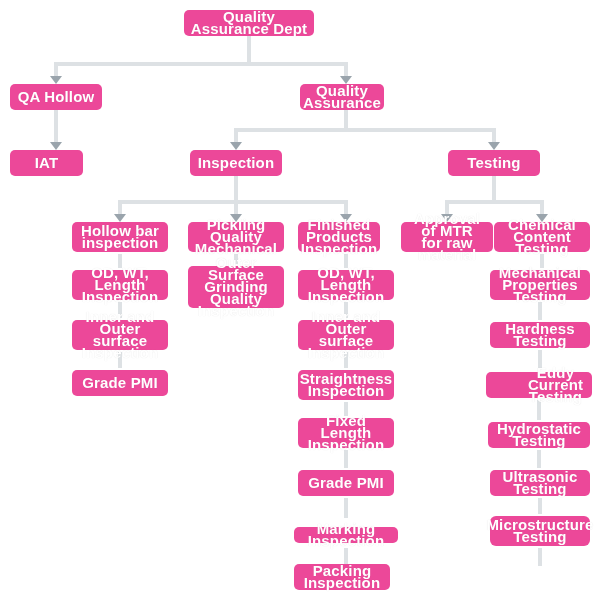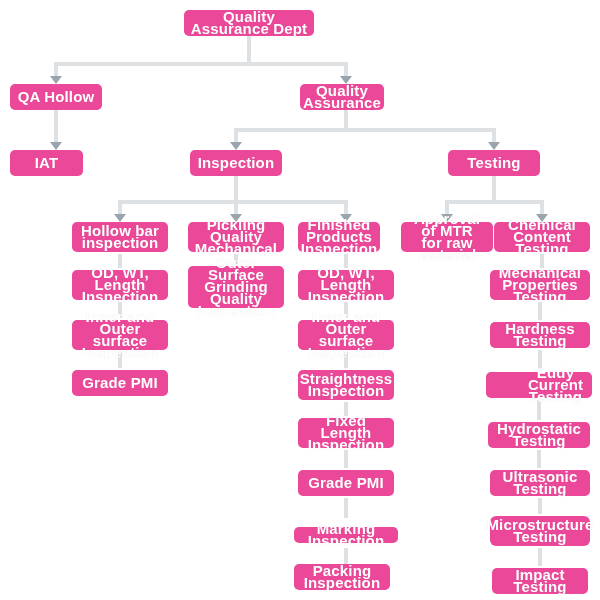--- a/index.html
+++ b/index.html
@@ -136,14 +136,13 @@
     <div class="node" style="left: 294px; top: 520px; width: 104px; height: 16px; margin-top: 7px;">Marking Inspection</div>
     <div class="node" style="left: 294px; top: 544px; width: 96px; height: 26px; margin-top: 20px;">Packing Inspection</div>
     <div class="node" style="left: 490px; top: 270px; width: 100px; height: 30px;">Mechanical
 Properties Testing</div>
     <div class="node" style="left: 490px; top: 322px; width: 100px; height: 26px;">Hardness Testing</div>
     <div class="node" style="left: 486px; top: 372px; width: 106px; height: 26px; padding-left: 37px;">Eddy Current Testing</div>
     <div class="node" style="left: 488px; top: 422px; width: 102px; height: 26px;">Hydrostatic Testing</div>
     <div class="node" style="left: 490px; top: 470px; width: 100px; height: 26px;">Ultrasonic Testing</div>
     <div class="node" style="left: 490px; top: 516px; width: 100px; height: 30px; border-radius: 6px;">Microstructure
 Testing</div>
-    <div class="node" style="left: 492px; top: 568px; width: 96px; height: 26px;">Impact Testing</div>
   </div>
 
 </body></html>

